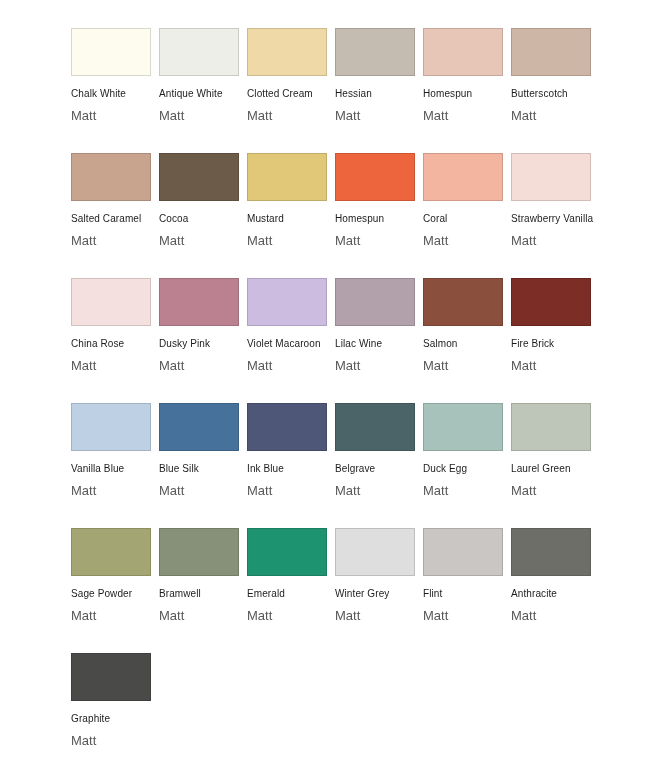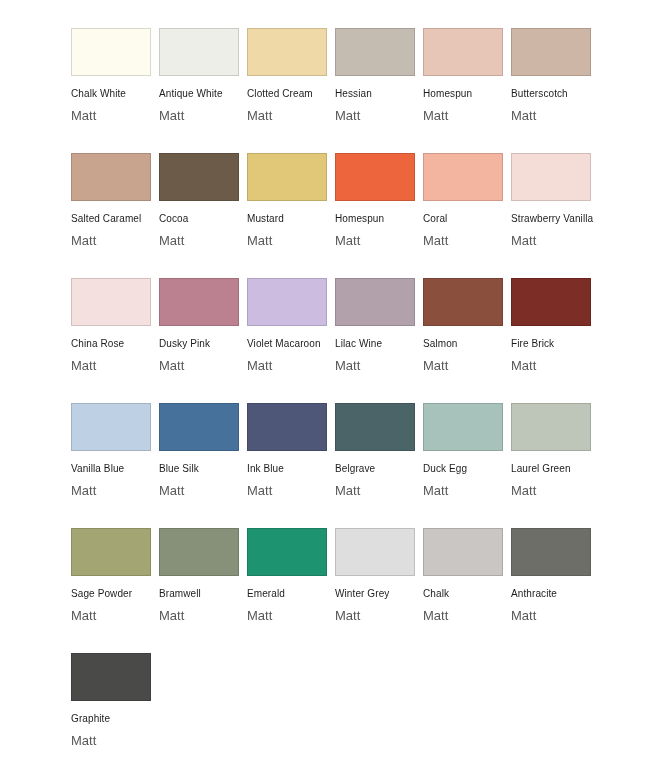--- a/index.html
+++ b/index.html
@@ -187,21 +187,21 @@
       <div class="swatch-name">Emerald</div>
       <div class="swatch-finish">Matt</div>
     </div>
     <div class="swatch-card">
       <div class="swatch-chip" style="background-color: rgb(222, 222, 222);"></div>
       <div class="swatch-name">Winter Grey</div>
       <div class="swatch-finish">Matt</div>
     </div>
     <div class="swatch-card">
       <div class="swatch-chip" style="background-color: rgb(201, 198, 195);"></div>
-      <div class="swatch-name">Chalk</div>
+      <div class="swatch-name">Flint</div>
       <div class="swatch-finish">Matt</div>
     </div>
     <div class="swatch-card">
       <div class="swatch-chip" style="background-color: rgb(110, 110, 105);"></div>
       <div class="swatch-name">Anthracite</div>
       <div class="swatch-finish">Matt</div>
     </div>
     <div class="swatch-card">
       <div class="swatch-chip" style="background-color: rgb(74, 74, 72);"></div>
       <div class="swatch-name">Graphite</div>

